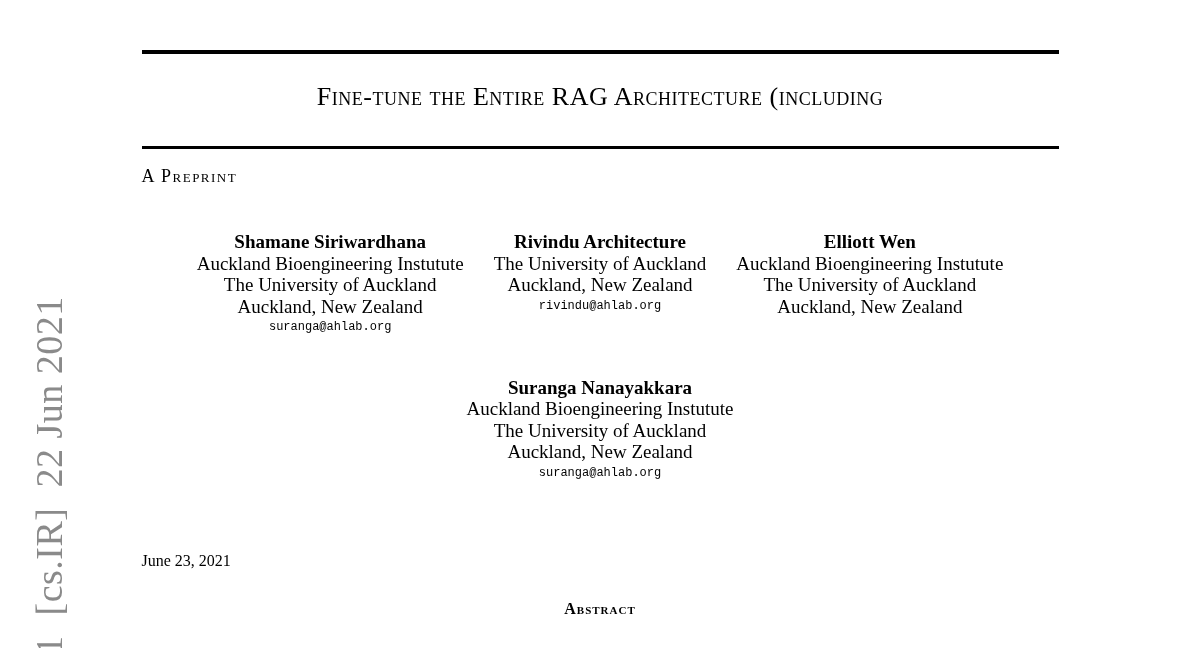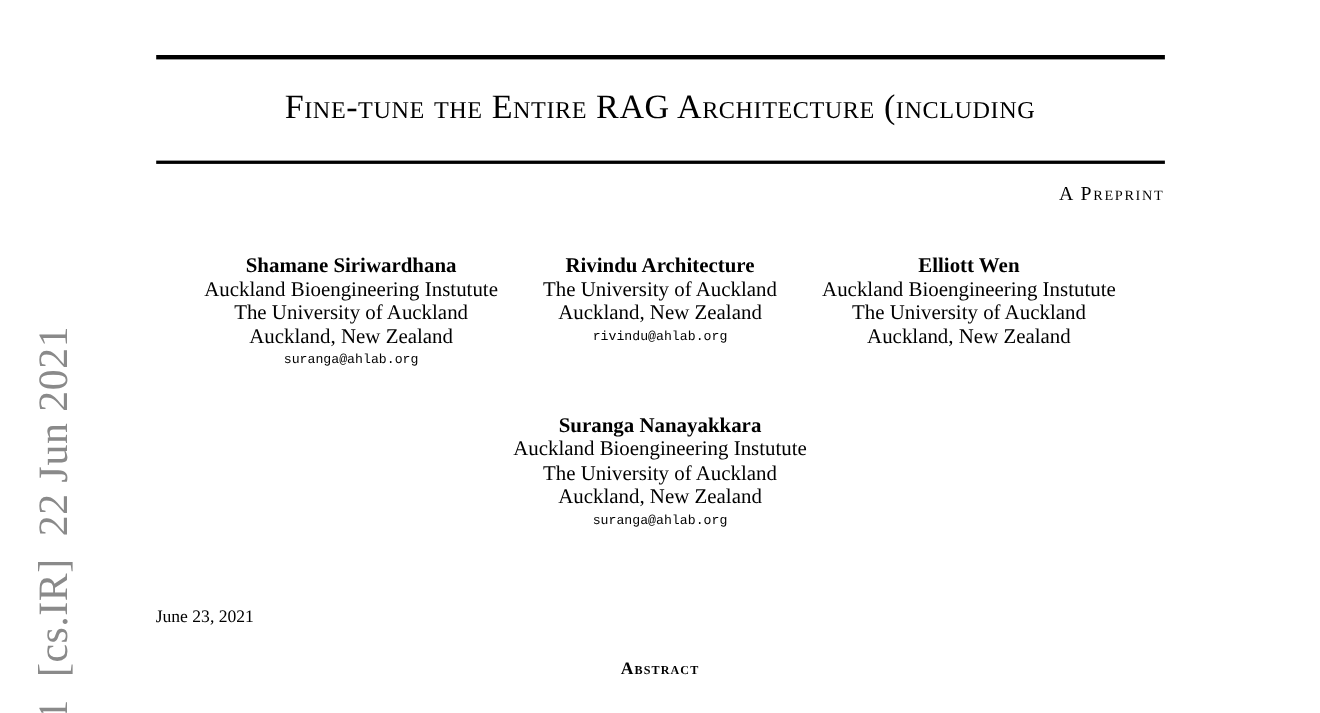--- a/index.html
+++ b/index.html
@@ -23,38 +23,38 @@
     height: 3.5px;
     background: #000000;
   }
   .rule-top { margin-top: 50px; }
   .rule-bottom { margin-top: 30px; }
   .title {
     margin: 24px 0 0 0;
     text-align: center;
     font-weight: normal;
     font-variant: small-caps;
-    font-size: 31px;
+    font-size: 26px;
     line-height: 38px;
     letter-spacing: 0.5px;
   }
   .preprint {
     margin-top: 16px;
-    text-align: right;
+    text-align: left;
     font-variant: small-caps;
     font-size: 18px;
     line-height: 22px;
     letter-spacing: 1.5px;
     font-family: Liberation Serif, serif;
   }
   .authors-row {
     display: flex;
     justify-content: center;
     align-items: flex-start;
-    gap: 41px;
+    gap: 30px;
   }
   .row1 { margin-top: 44px; }
   .row2 { margin-top: 38px; }
   .author {
     text-align: center;
     font-size: 19px;
     line-height: 21.5px;
   }
   .author .name { font-weight: bold; }
   .author .email {

